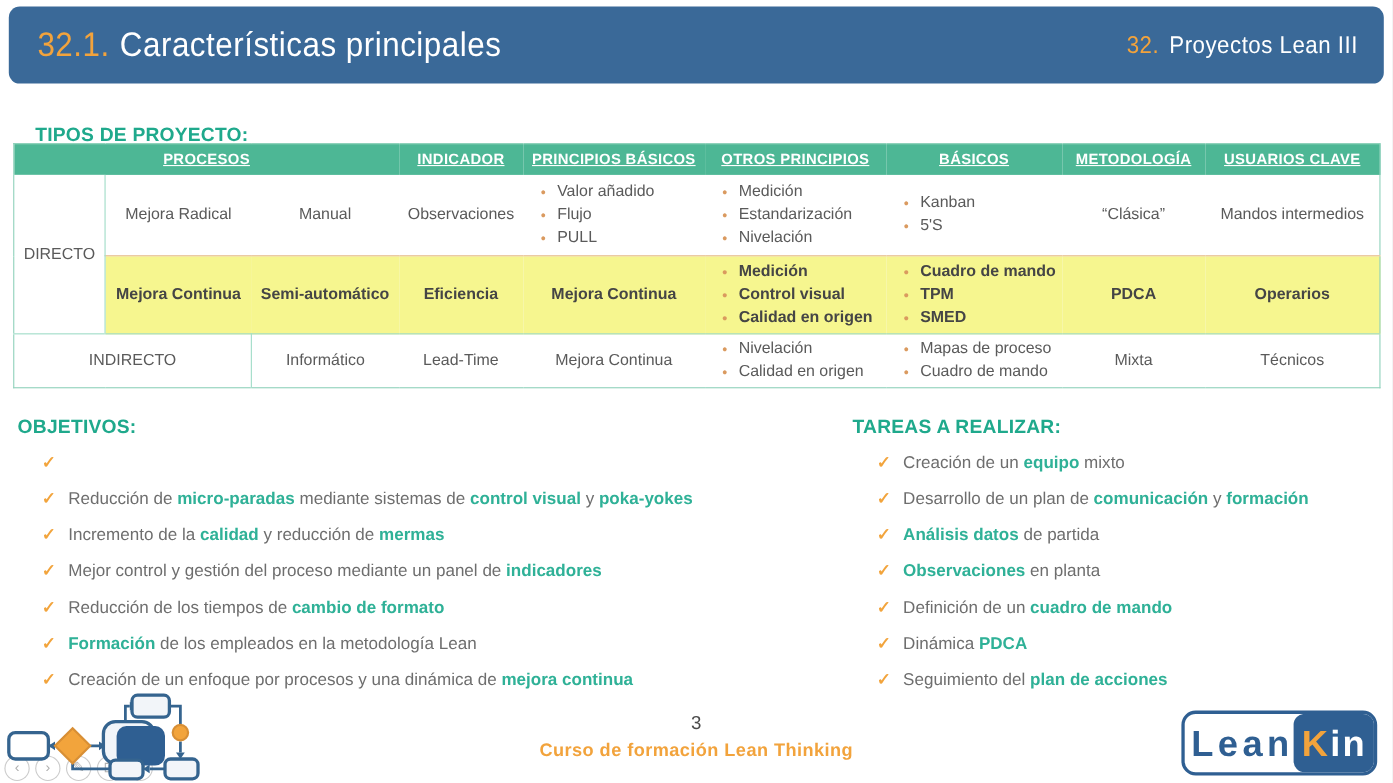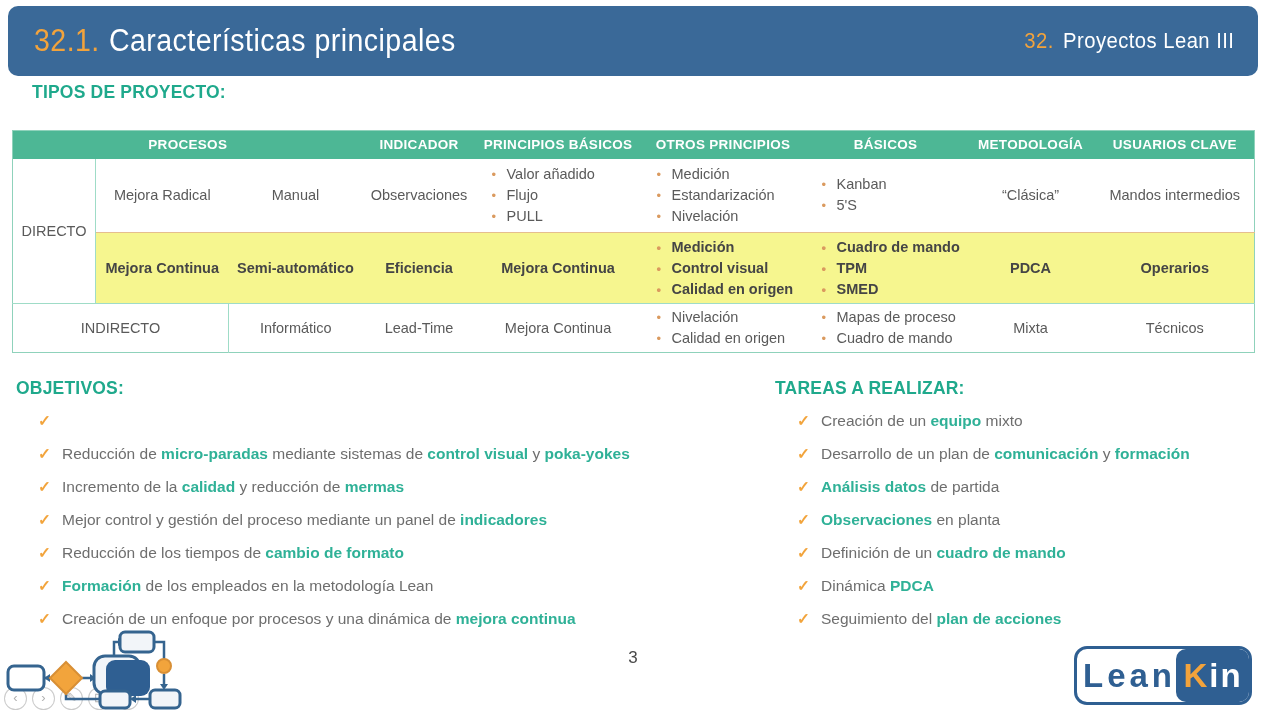--- a/index.html
+++ b/index.html
@@ -19,32 +19,32 @@
   }
   .header-left { font-size: 31px; letter-spacing: 0.5px; display:inline-block; transform: scaleX(0.92); transform-origin: left center; white-space: nowrap; }
   .header-right { font-size: 22px; letter-spacing: 0.5px; display:inline-block; transform: scaleX(0.92); transform-origin: right center; white-space: nowrap; }
   .num-accent { color: #F2A33C; margin-right: 10px; }
   .title-white { color: #ffffff; }
 
   
   .sec-title {
     color: #1FA98C; font-weight: bold; font-size: 17.5px; letter-spacing: 0.2px;
   }
-  .tipos-title { position: absolute; left: 32px; top: 82px; }
+  .tipos-title { position: absolute; left: 32px; top: 112px; }
 
   
   .table-wrap { position: absolute; left: 12px; top: 130px; width: 1242px; }
   table.proyectos {
     border-collapse: collapse; table-layout: fixed; width: 1242px;
     font-size: 14.5px; color: #5A5A5A;
     border: 1px solid #8FD2BB;
   }
   table.proyectos th {
     background: #4DB795; color: #ffffff; font-weight: bold; font-size: 13.5px;
-    height: 28px; letter-spacing: 0.3px; border: none;
+    height: 28px; letter-spacing: 0.3px; border: none; text-decoration: underline;
   }
   table.proyectos td { text-align: center; vertical-align: middle; }
   tr.r1 td { height: 74px; }
   tr.r2 td { height: 71px; background: #F6F68F; font-weight: bold; color: #454545; border-top: 1px solid #E6BE8E; }
   tr.r3 td { height: 49px; border-top: 1px solid #9FDCC7; }
   td.group-cell { border-right: 1px solid #9FDCC7; background:#ffffff; }
   td.indirecto-cell { border-right: 1px solid #9FDCC7; }
   .cell-list { list-style: none; text-align: left; padding-left: 16px; }
   .cell-list li { position: relative; padding-left: 15px; line-height: 21px; }
   .cell-list li::before {
@@ -279,20 +279,21 @@
           <span class="txt"><span>Dinámica </span><span class="hl">PDCA</span></span>
         </li>
         <li>
           <span class="check">✓</span>
           <span class="txt"><span>Seguimiento del </span><span class="hl">plan de acciones</span></span>
         </li>
       </ul>
   </div>
 
   <div class="page-num">3</div>
+  <div class="course-line">Curso de formación Lean Thinking</div>
 
   <div class="logo">
     <div class="logo-left">Lean</div>
     <div class="logo-right">
       <span class="logo-k">K</span>
         <span class="logo-in">in</span>
     </div>
   </div>
 
   <div class="ghost-controls">

